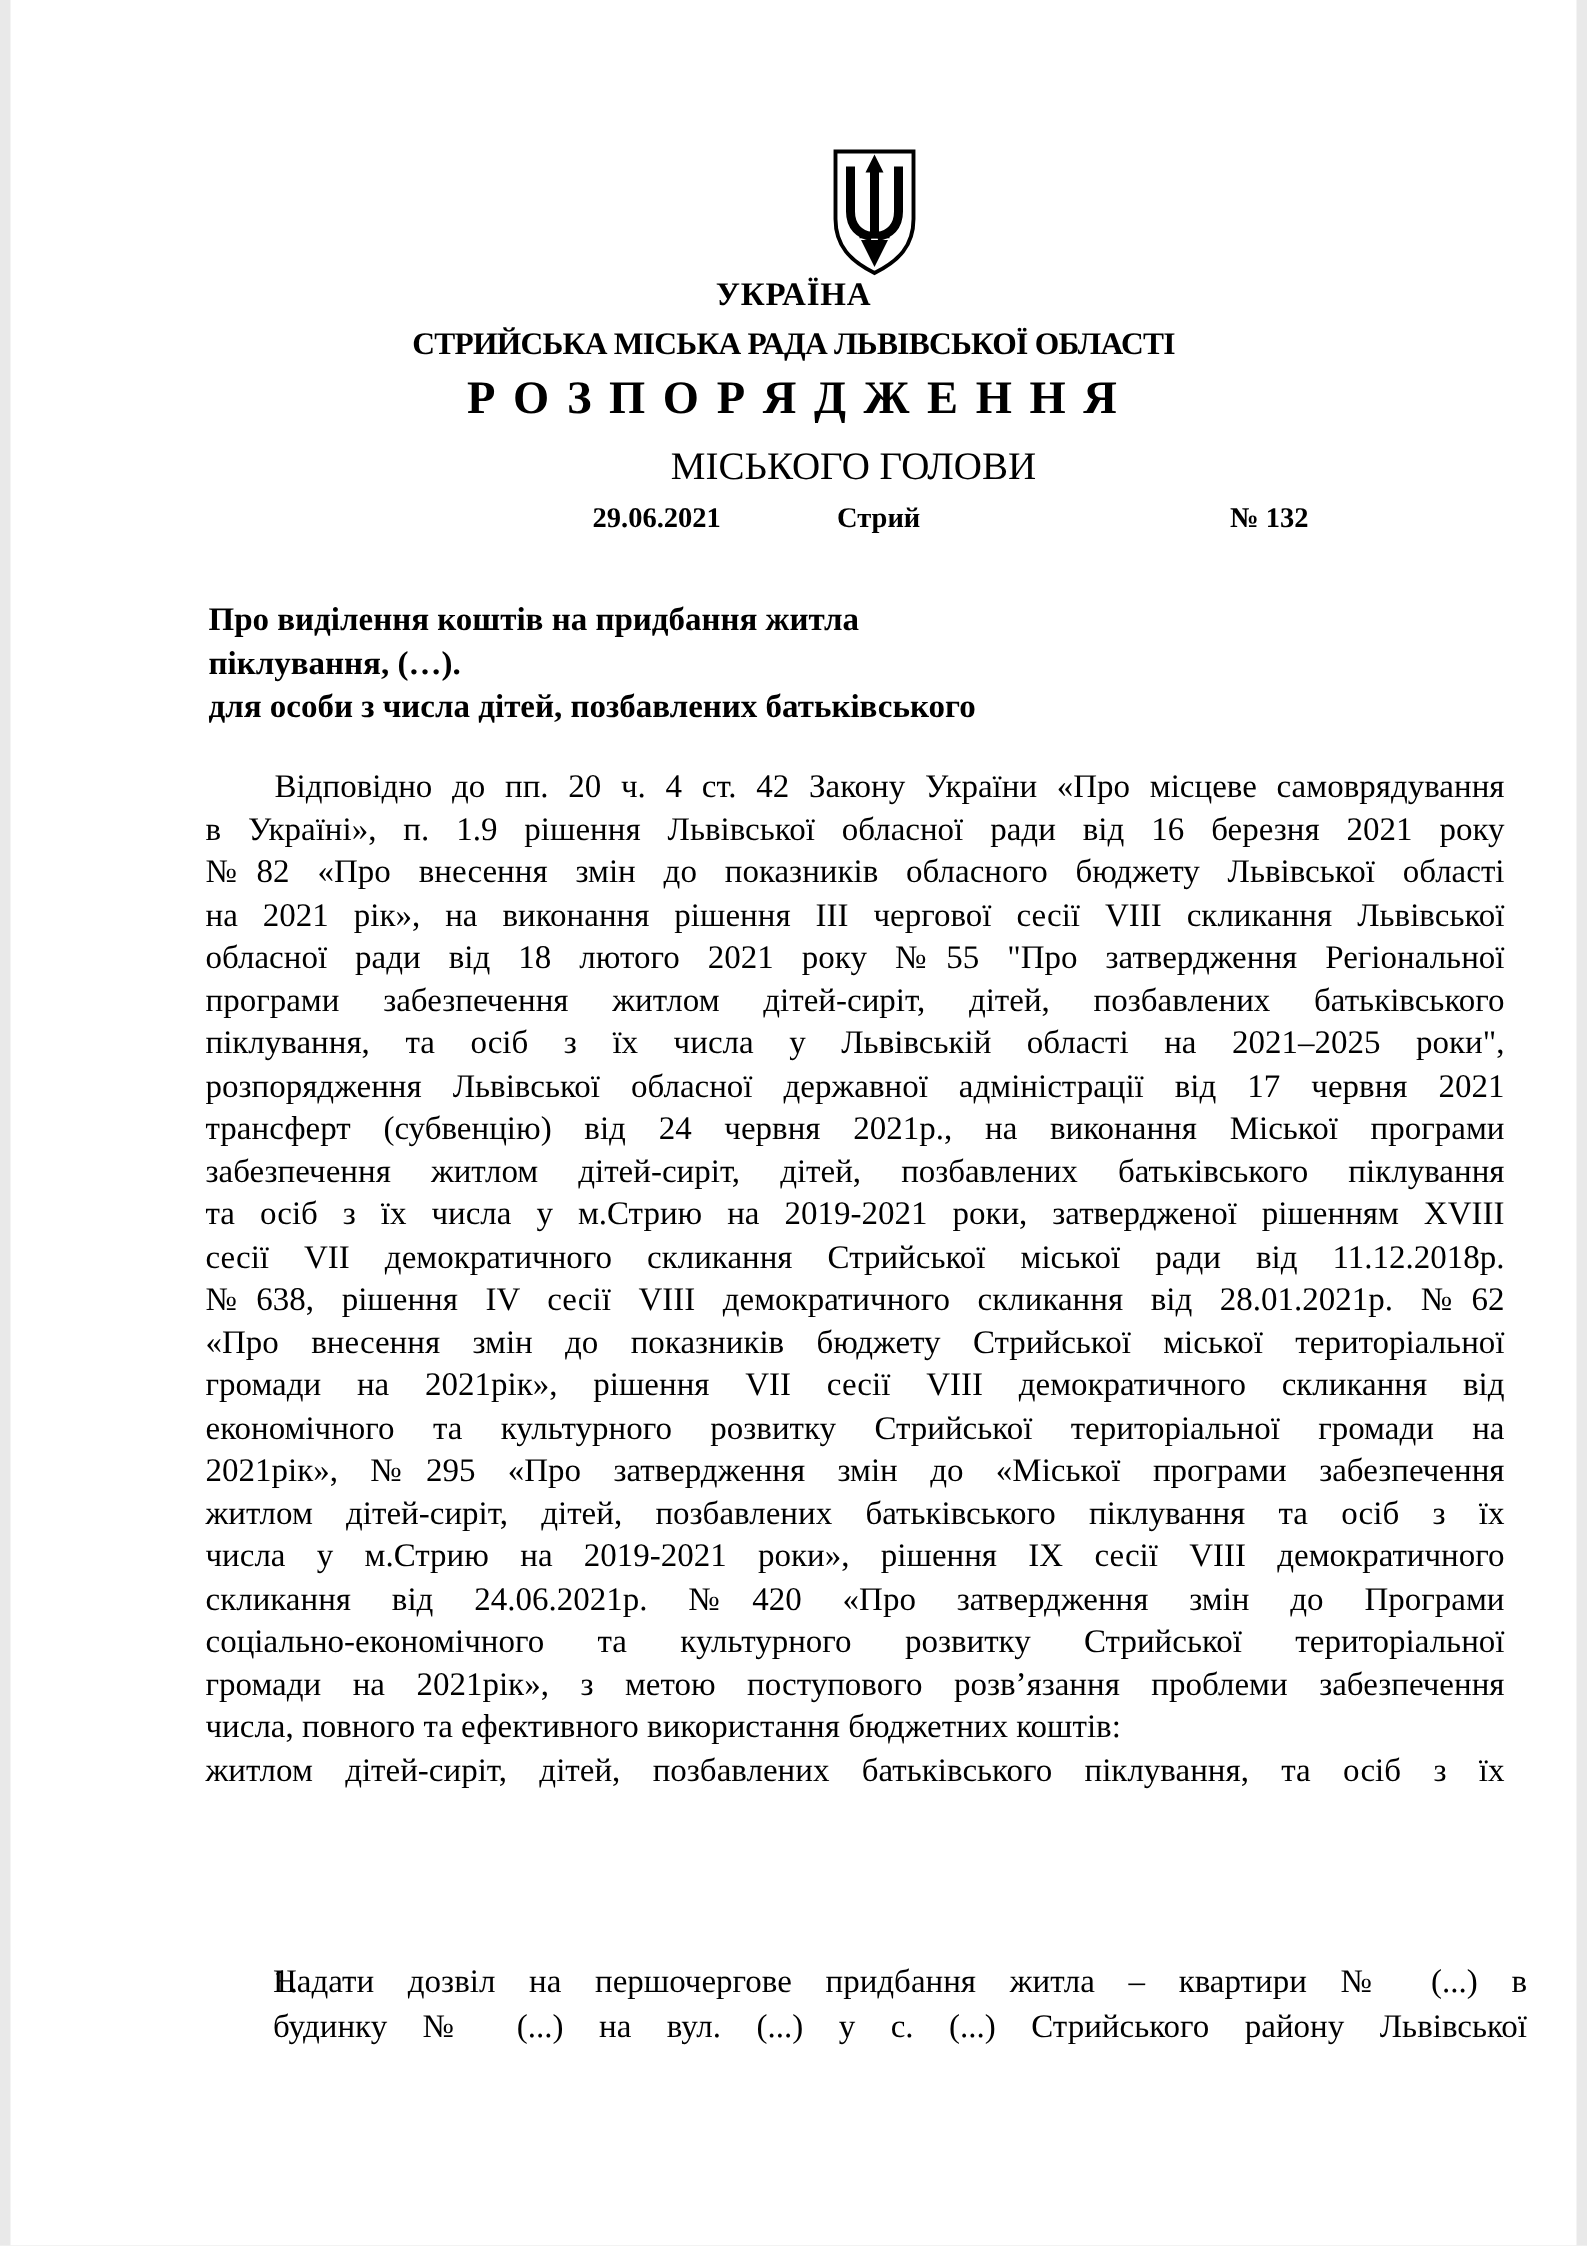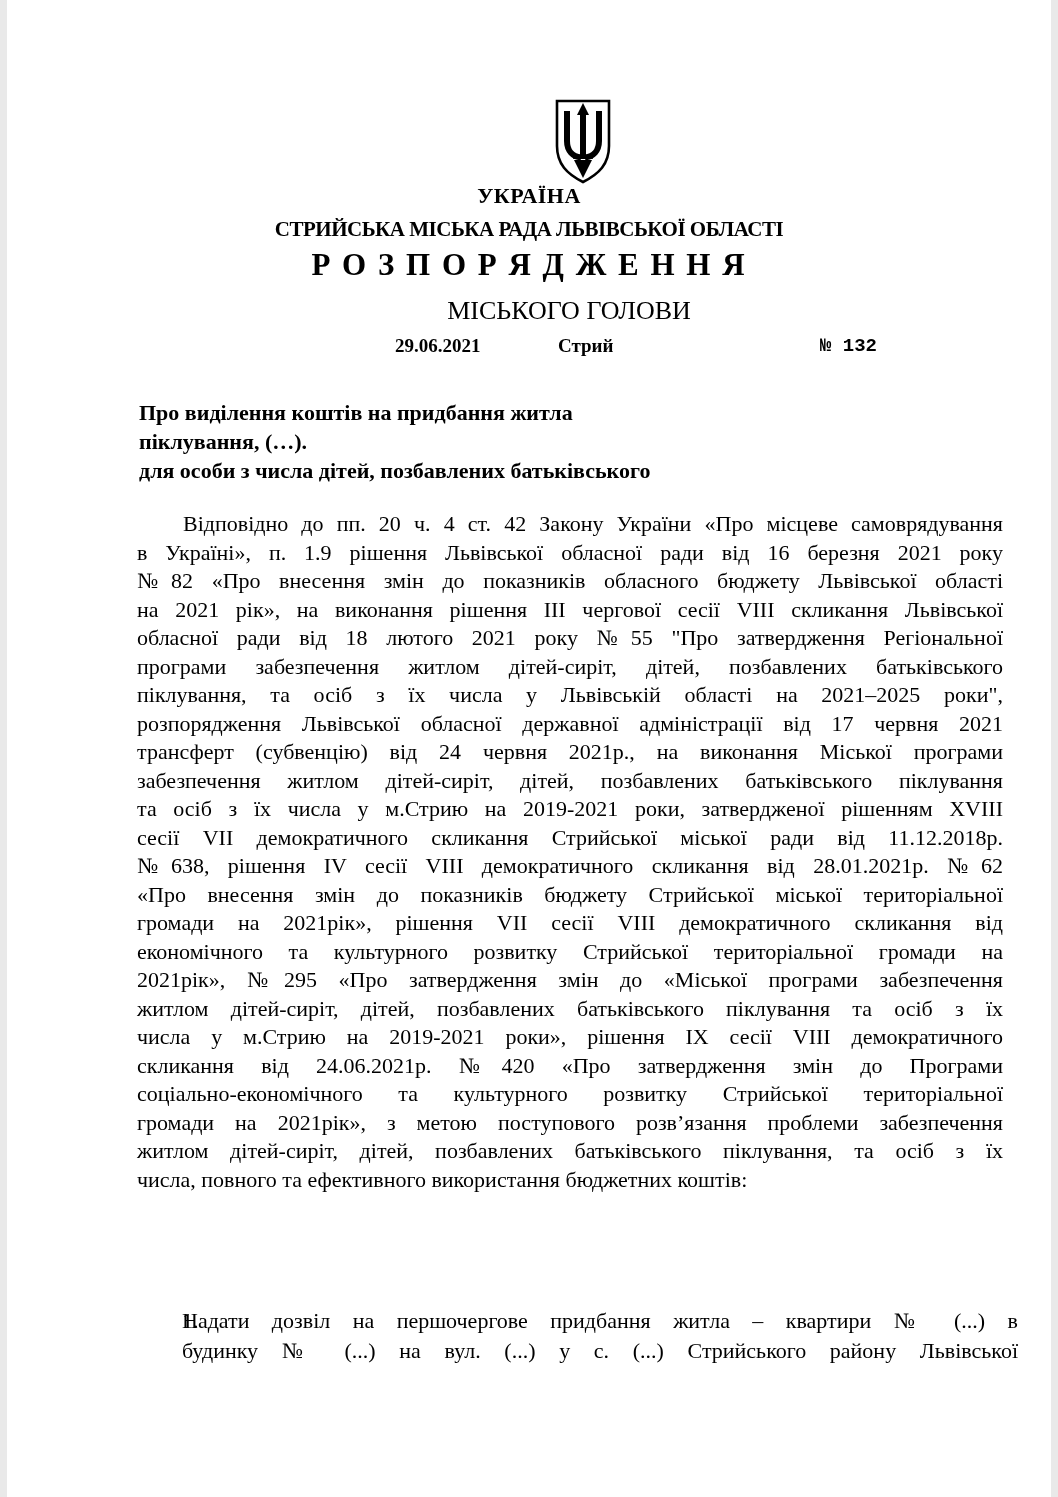--- a/index.html
+++ b/index.html
@@ -19,21 +19,21 @@
 
   .country   { top: 183px; font-size: 22px; font-weight: bold; letter-spacing: 0.5px; }
   .org-name  { top: 217px; font-size: 21px; font-weight: bold; letter-spacing: -0.5px; }
   .doc-type  { top: 247px; font-size: 31px; font-weight: bold; letter-spacing: 2px; }
   .doc-sub   { top: 296px; font-size: 26px; font-weight: normal; padding-left: 40px; }
 
   .dateline { position: absolute; top: 335px; left: 0; width: 100%; height: 30px;
               font-size: 19px; font-weight: bold; margin-left: 40px; }
   .dateline .d-date { position: absolute; left: 348px; }
   .dateline .d-city { position: absolute; left: 511px; }
-  .dateline .d-num  { position: absolute; left: 773px; font-family: Liberation Mono, monospace; }
+  .dateline .d-num  { position: absolute; left: 773px; }
 
   .subject { position: absolute; left: 132px; top: 398px; width: 700px;
              font-size: 22px; font-weight: bold; line-height: 29px; }
 
   .body-par { position: absolute; left: 130px; top: 510px; width: 866px;
               font-size: 22px; line-height: 28.5px; }
   .jline { text-align: justify; text-align-last: justify; }
   .jline.first { text-indent: 46px; }
   .jline.last  { text-align-last: left; }
 
@@ -93,22 +93,22 @@
     <div class="jline">№638, рішення IV сесії VIII демократичного скликання від 28.01.2021р. №62</div>
     <div class="jline">«Про внесення змін до показників бюджету Стрийської міської територіальної</div>
     <div class="jline">громади на 2021рік», рішення VII сесії VIII демократичного скликання від</div>
     <div class="jline">економічного та культурного розвитку Стрийської територіальної громади на</div>
     <div class="jline">2021рік», №295 «Про затвердження змін до «Міської програми забезпечення</div>
     <div class="jline">житлом дітей-сиріт, дітей, позбавлених батьківського піклування та осіб з їх</div>
     <div class="jline">числа у м.Стрию на 2019-2021 роки», рішення IX сесії VIII демократичного</div>
     <div class="jline">скликання від 24.06.2021р. №420 «Про затвердження змін до Програми</div>
     <div class="jline">соціально-економічного та культурного розвитку Стрийської територіальної</div>
     <div class="jline">громади на 2021рік», з метою поступового розв’язання проблеми забезпечення</div>
+    <div class="jline last">числа, повного та ефективного використання бюджетних коштів:</div>
     <div class="jline">житлом дітей-сиріт, дітей, позбавлених батьківського піклування, та осіб з їх</div>
-    <div class="jline last">числа, повного та ефективного використання бюджетних коштів:</div>
   </div>
 
   <div class="list-item">
     <span class="marker">1.</span>
     <div class="ltext">
       <div class="jline">Надати дозвіл на першочергове придбання житла – квартири № (...) в</div>
       <div class="jline">будинку № (...) на вул. (...) у с. (...) Стрийського району Львівської</div>
     </div>
   </div>
 

